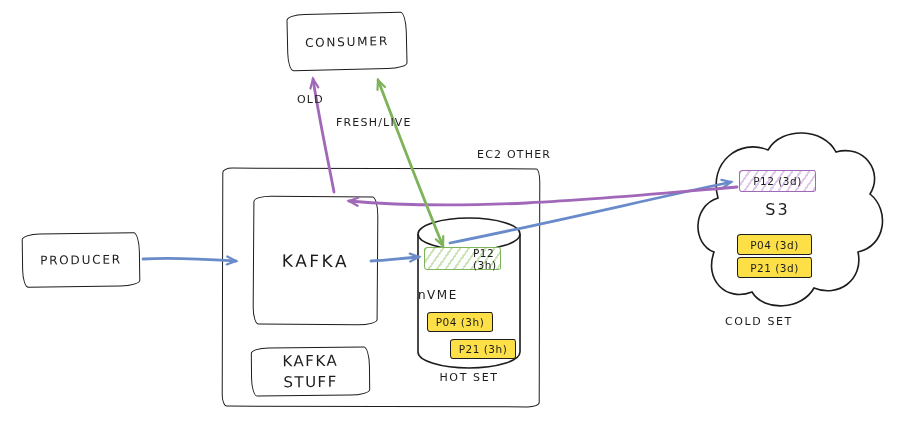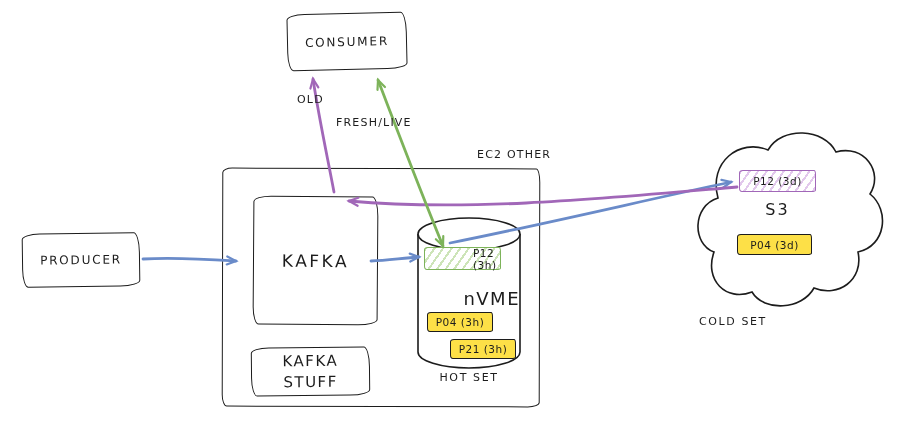--- a/index.html
+++ b/index.html
@@ -71,32 +71,33 @@
     <span>KAFKA</span>
   </div>
 
   <div class="box" style="left:251px;top:347px;width:119px;height:49px;font-size:15px;letter-spacing:1.5px;line-height:1.35;transform:rotate(-.6deg)">
     <span>
       <span style="display:block">KAFKA</span>
       <span style="display:block">STUFF</span>
     </span>
   </div>
 
-  <div class="lbl" style="left:418px;top:288px;width:102px;text-align:right;font-size:18px;letter-spacing:1.5px;z-index:2">nVME</div>
+  <div class="lbl" style="left:418px;top:288px;width:102px;text-align:left;font-size:12px;letter-spacing:1.5px;z-index:2">nVME</div>
 
   <div class="part part-hot" style="left:424px;top:247px;width:77px;height:23px;">P12 (3h)</div>
   <div class="part" style="left:427px;top:312px;width:66px;height:20px;">P04 (3h)</div>
   <div class="part" style="left:450px;top:339px;width:66px;height:20px;">P21 (3h)</div>
   <div class="lbl caption" style="left:418px;top:371px;width:102px;text-align:center;">HOT SET</div>
 
   <div class="lbl" style="left:739px;top:200px;width:77px;text-align:center;font-size:16px;letter-spacing:2px;z-index:2">S3</div>
 
   <div class="part part-cold" style="left:739px;top:170px;width:77px;height:22px;">P12 (3d)</div>
   <div class="part" style="left:737px;top:234px;width:75px;height:21px;">P04 (3d)</div>
-  <div class="lbl caption" style="left:699px;top:315px;width:78px;">COLD SET</div>
+  <div class="part" style="left:737px;top:257px;width:75px;height:21px;">P21 (3d)</div>
+  <div class="lbl caption" style="left:720px;top:315px;width:78px;text-align:center;">COLD SET</div>
 
   <div class="lbl edge-label" style="left:297px;top:93px;">OLD</div>
   <div class="lbl edge-label" style="left:336px;top:116px;">FRESH/LIVE</div>
 
   <svg class="layer" style="z-index:4">
     <defs>
       <marker id="mk-blue" markerUnits="userSpaceOnUse" markerWidth="16" markerHeight="14" refX="11" refY="5.5" orient="auto-start-reverse">
         <path d="M2,1.5 L11,5.5 L2,9.5" fill="none" stroke-width="2.2" stroke-linecap="round" class="stroke-blue"></path>
       </marker>
       <marker id="mk-purple" markerUnits="userSpaceOnUse" markerWidth="16" markerHeight="14" refX="11" refY="5.5" orient="auto-start-reverse">

